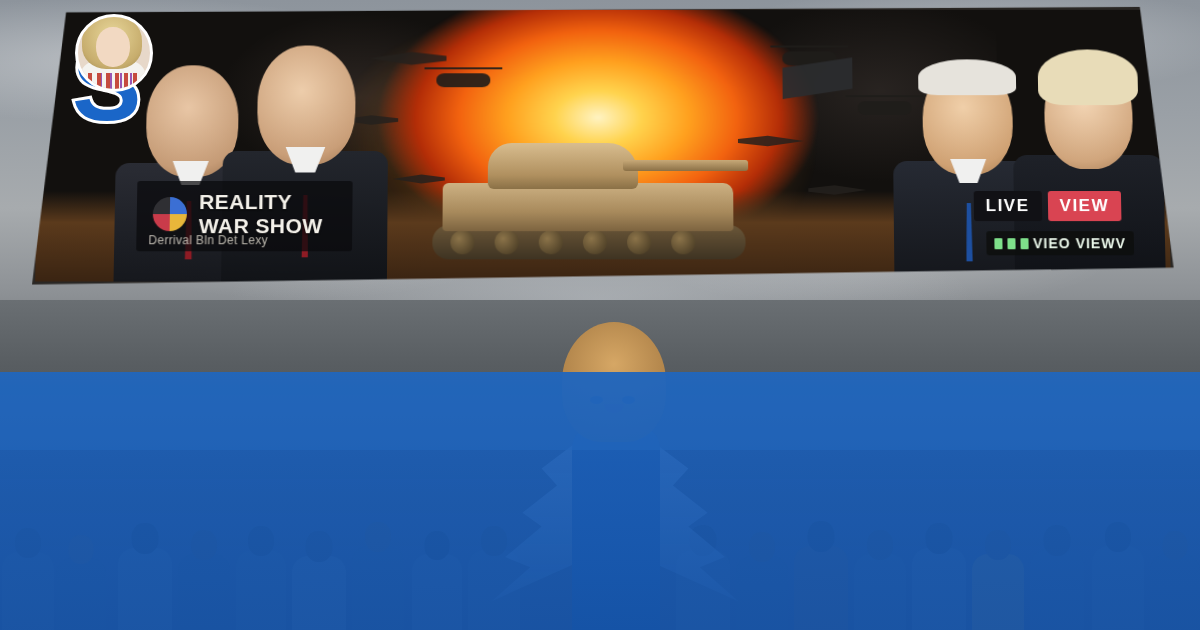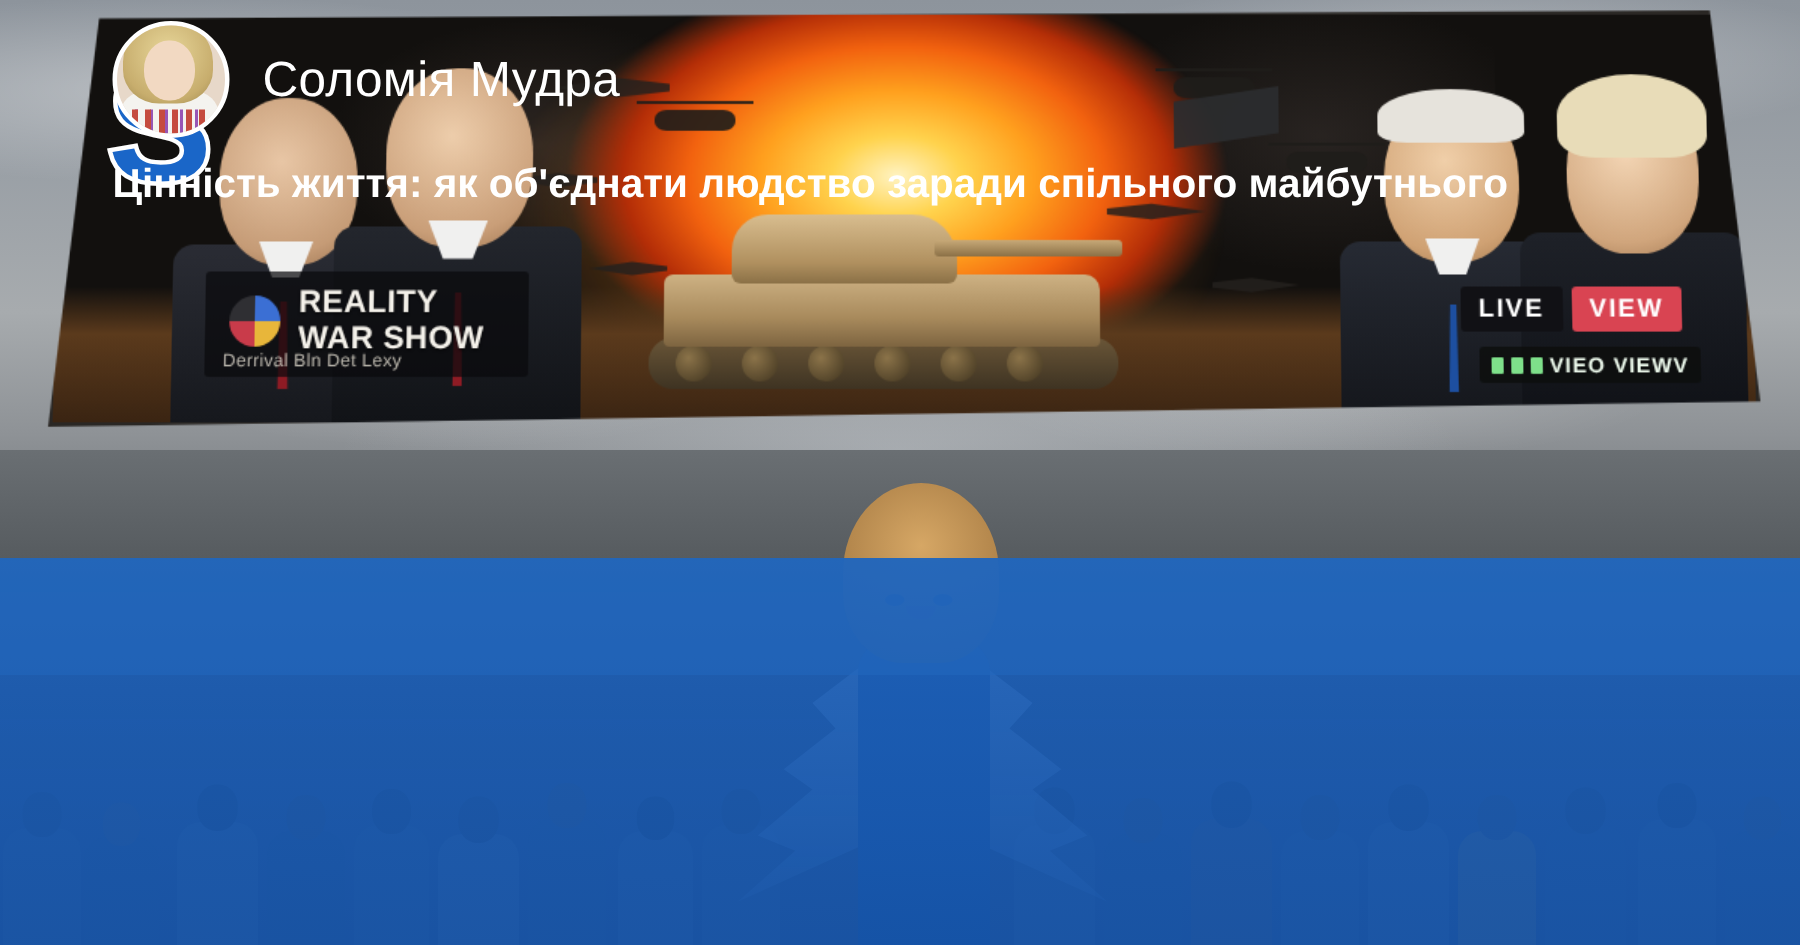--- a/index.html
+++ b/index.html
@@ -568,18 +568,16 @@
     <div class="banner-top"></div>
   </div>
 
   <div class="author-row">
     <div class="avatar">
       <span class="av-body"></span>
       <span class="av-emb"></span>
       <span class="av-hair"></span>
       <span class="av-face"></span>
     </div>
-    <div class="author-name">Соломія Мудра</div>
   </div>
 
-  <div class="headline">Цінність життя: як об'єднати людство заради спільного майбутнього</div>
 
 </div>
 
 </body></html>

